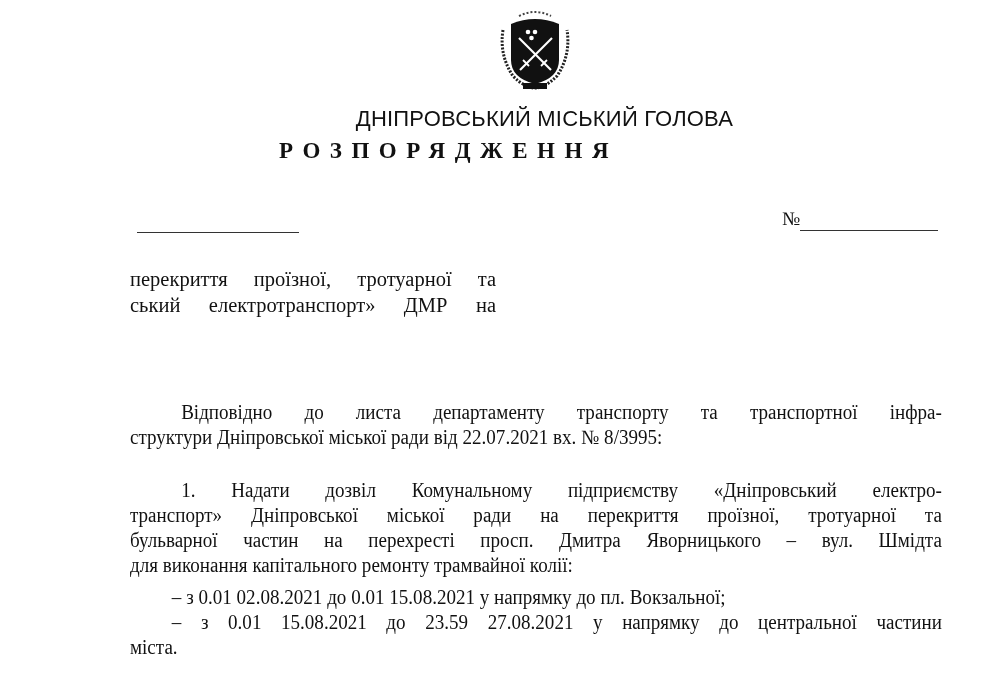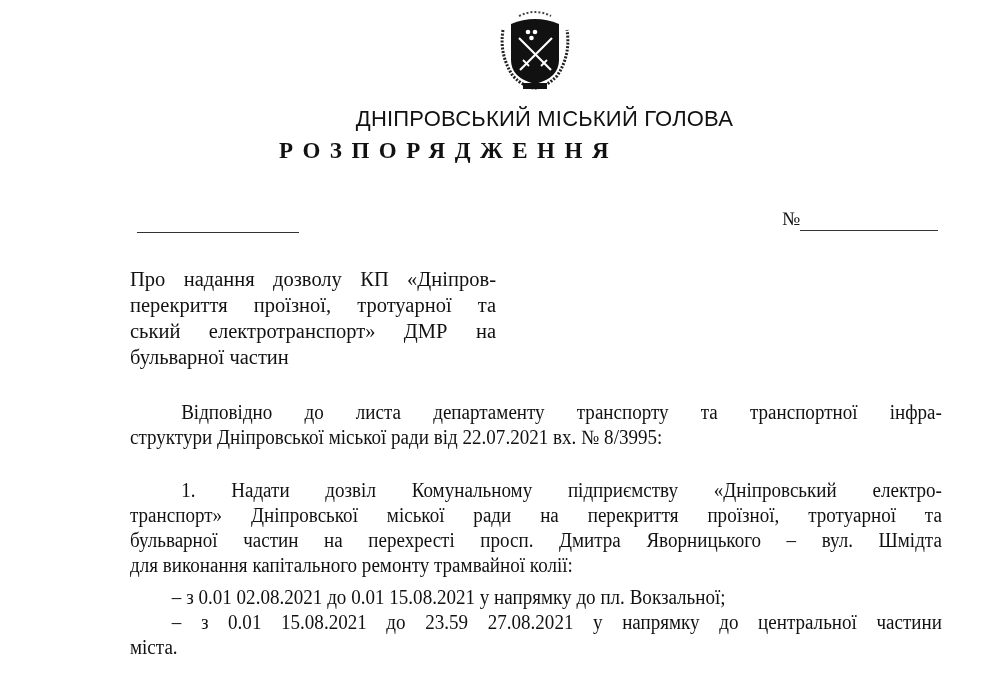--- a/index.html
+++ b/index.html
@@ -42,24 +42,22 @@
   </svg>
 
   <div class="office">ДНІПРОВСЬКИЙ МІСЬКИЙ ГОЛОВА</div>
   <div class="doctype">РОЗПОРЯДЖЕННЯ</div>
 
   <div class="date-line"></div>
   <div class="num-label">№</div>
   <div class="num-line"></div>
 
   <div class="subject">
-    <span>Про надання дозволу КП «Дніпров-</span>
     <span>перекриття проїзної, тротуарної та</span>
     <span>ський електротранспорт» ДМР на</span>
-    <span class="last">бульварної частин</span>
   </div>
 
   <div class="body-text p1">
     <span class="line indent">Відповідно до листа департаменту транспорту та транспортної інфра-</span>
     <span class="line left">структури Дніпровської міської ради від 22.07.2021 вх. № 8/3995:</span>
   </div>
 
   <div class="body-text p2">
     <span class="line indent">1. Надати дозвіл Комунальному підприємству «Дніпровський електро-</span>
     <span class="line">транспорт» Дніпровської міської ради на перекриття проїзної, тротуарної та</span>

